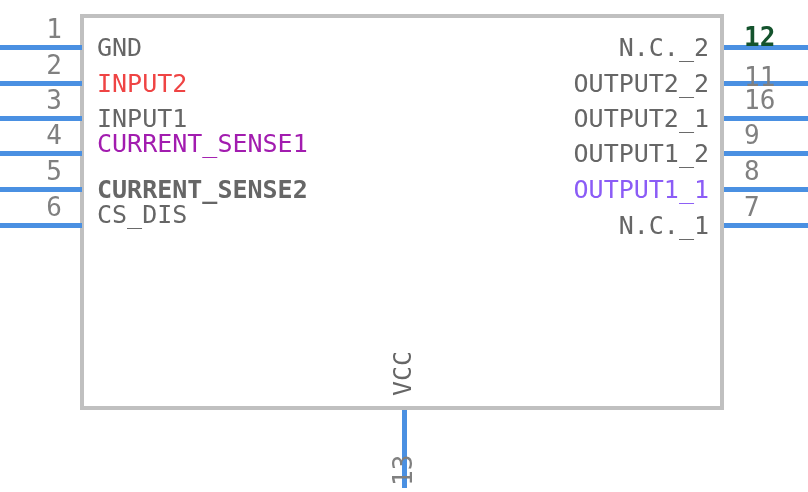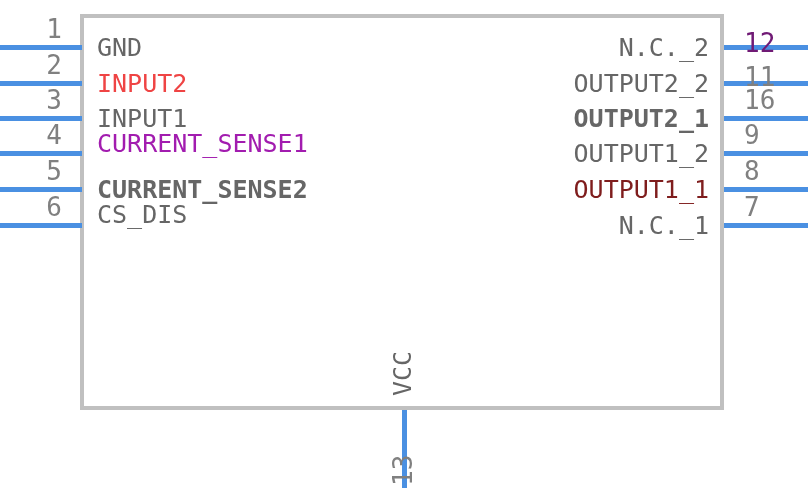--- a/index.html
+++ b/index.html
@@ -100,37 +100,37 @@
       <div class="pin-wire-h right" style="top: 223px; background: rgb(74, 144, 226);"></div>
       <div class="pin-wire-v" style="left: 402px; background: rgb(74, 144, 226);"></div>
     </div>
   <div id="numbers-layer">
       <div class="pin-number left" style="top: 16px; color: rgb(128, 128, 128);">1</div>
       <div class="pin-number left" style="top: 52px; color: rgb(128, 128, 128);">2</div>
       <div class="pin-number left" style="top: 87px; color: rgb(128, 128, 128);">3</div>
       <div class="pin-number left" style="top: 122px; color: rgb(128, 128, 128);">4</div>
       <div class="pin-number left" style="top: 158px; color: rgb(128, 128, 128);">5</div>
       <div class="pin-number left" style="top: 194px; color: rgb(128, 128, 128);">6</div>
-      <div class="pin-number right" style="top: 30px; color: #701a75;">12</div>
+      <div class="pin-number right" style="top: 24px; color: #14532d; font-weight: bold;">12</div>
       <div class="pin-number right" style="top: 64px; color: rgb(128, 128, 128);">11</div>
       <div class="pin-number right" style="top: 87px; color: rgb(128, 128, 128);">16</div>
       <div class="pin-number right" style="top: 122px; color: rgb(128, 128, 128);">9</div>
       <div class="pin-number right" style="top: 158px; color: rgb(128, 128, 128);">8</div>
       <div class="pin-number right" style="top: 194px; color: rgb(128, 128, 128);">7</div>
       <div class="pin-number bottom" style="color: rgb(128, 128, 128); transform: translate(390px, 486px) rotate(-90deg);">13</div>
     </div>
   <div id="names-layer">
       <div class="pin-name left" style="top: 35px; color: rgb(102, 102, 102);">GND</div>
       <div class="pin-name left" style="top: 71px; color: #ef4444;">INPUT2</div>
       <div class="pin-name left" style="top: 106px; color: rgb(102, 102, 102);">INPUT1</div>
       <div class="pin-name left" style="top: 131px; color: #a21caf;">CURRENT_SENSE1</div>
       <div class="pin-name left" style="top: 177px; color: rgb(102, 102, 102); font-weight: bold;">CURRENT_SENSE2</div>
       <div class="pin-name left" style="top: 202px; color: rgb(102, 102, 102);">CS_DIS</div>
       <div class="pin-name right" style="top: 35px; color: rgb(102, 102, 102);">N.C._2</div>
       <div class="pin-name right" style="top: 71px; color: rgb(102, 102, 102);">OUTPUT2_2</div>
-      <div class="pin-name right" style="top: 106px; color: rgb(102, 102, 102); font-weight: bold;">OUTPUT2_1</div>
+      <div class="pin-name right" style="top: 106px; color: rgb(102, 102, 102);">OUTPUT2_1</div>
       <div class="pin-name right" style="top: 141px; color: rgb(102, 102, 102);">OUTPUT1_2</div>
-      <div class="pin-name right" style="top: 177px; color: #7f1d1d;">OUTPUT1_1</div>
+      <div class="pin-name right" style="top: 177px; color: #8b5cf6;">OUTPUT1_1</div>
       <div class="pin-name right" style="top: 213px; color: rgb(102, 102, 102);">N.C._1</div>
       <div class="pin-name bottom" style="color: rgb(102, 102, 102); transform: translate(390px, 396px) rotate(-90deg);">VCC</div>
     </div>
 
 </div>
 
 </body></html>

